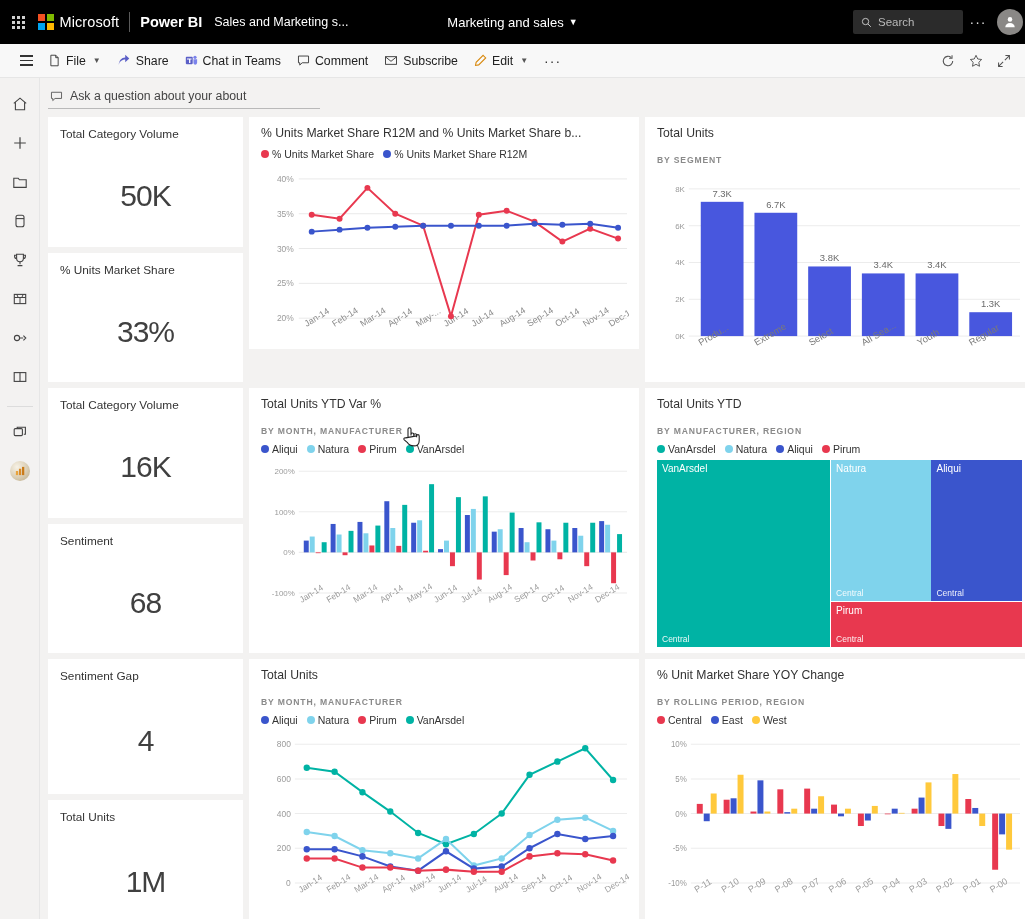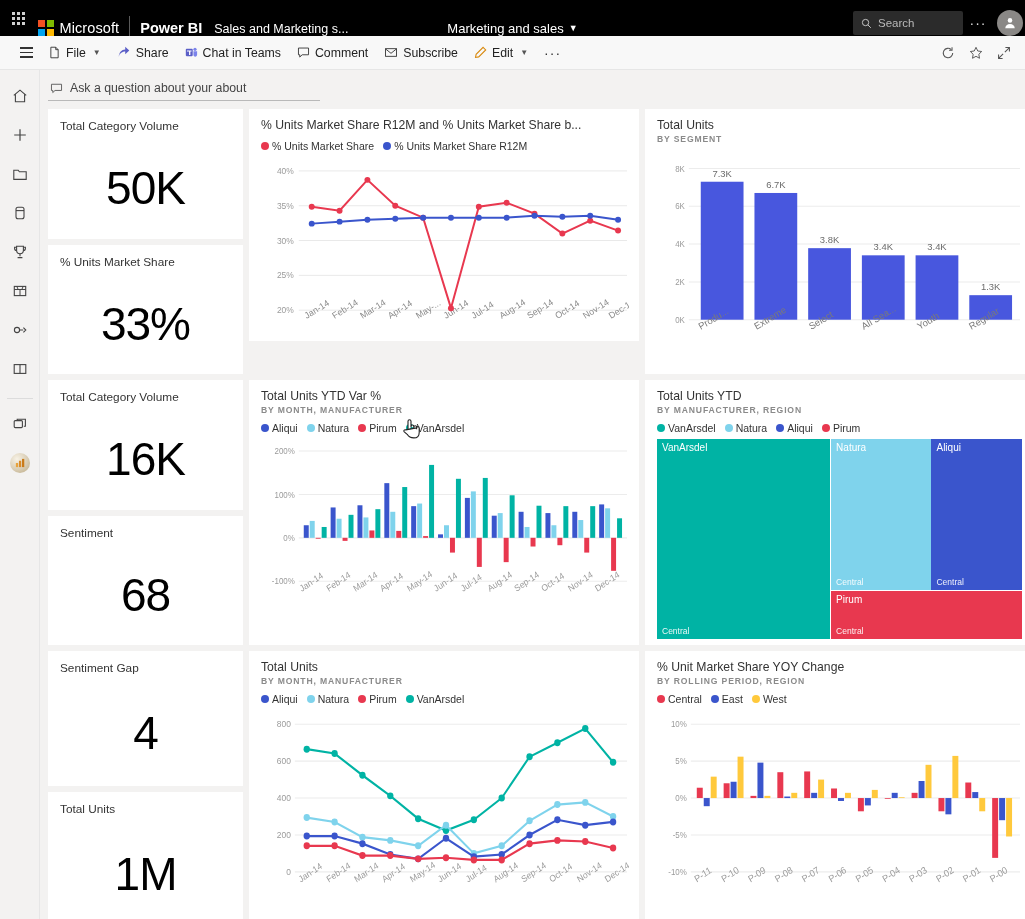--- a/index.html
+++ b/index.html
@@ -5,22 +5,22 @@
   * { box-sizing: border-box; margin: 0; padding: 0; }
   html, body {
     width: 1025px; height: 919px;
     font-family: "Liberation Sans", sans-serif;
     background: #f3f2f1;
     overflow: hidden;
   }
 
   
   .topbar {
-    height: 36px; background: #000; color: #fff;
-    display: flex; align-items: flex-end; position: relative;
+    height: 44px; background: #000; color: #fff;
+    display: flex; align-items: center; position: relative;
   }
   .waffle { width: 36px; height: 36px; display: flex; align-items: center; justify-content: center; }
   .waffle-grid { display: grid; grid-template-columns: repeat(3,3px); grid-template-rows: repeat(3,3px); gap: 2px; }
   .waffle-grid i { width: 3px; height: 3px; background: #d0d0d0; display: block; }
   .ms-logo { display: flex; align-items: center; gap: 6px; margin-left: 2px; }
   .ms-squares { display: grid; grid-template-columns: repeat(2,7px); grid-template-rows: repeat(2,7px); gap: 1.5px; }
   .ms-squares i { display: block; width: 7px; height: 7px; }
   .ms-squares i:nth-child(1) { background: #f25022; }
   .ms-squares i:nth-child(2) { background: #7fba00; }
   .ms-squares i:nth-child(3) { background: #00a4ef; }
@@ -94,27 +94,27 @@
     display: grid;
     grid-template-columns: 195px 390px 387px;
     grid-auto-rows: min-content;
     gap: 6px;
   }
   .tile { background: #fff; position: relative; }
   .kpi { padding: 10px 12px 6px 12px; display: flex; flex-direction: column; gap: 10px; }
   .kpi-label { font-size: 11.8px; color: #333; }
   .kpi-value {
     flex: 1; display: flex; align-items: center; justify-content: center;
-    font-size: 46px; font-weight: 300; color: #000000; letter-spacing: -1px;
+    font-size: 30px; font-weight: 300; color: #404040; letter-spacing: -1px;
     font-family: "Liberation Sans", sans-serif;
   }
 
   .chart-tile { padding: 9px 10px 6px 12px; display: flex; flex-direction: column; }
   .c-title { font-size: 12.2px; color: #333; line-height: 1.25; }
-  .c-sub { font-size: 8.6px; color: #8a8a8a; letter-spacing: .85px; margin-top: 1px; font-weight: bold; }
+  .c-sub { font-size: 8.6px; color: #8a8a8a; letter-spacing: .85px; margin-top: 14px; font-weight: bold; }
   .legend { display: flex; align-items: center; gap: 9px; margin-top: 7px; flex-wrap: wrap; }
   .lg { display: flex; align-items: center; gap: 3px; font-size: 10.5px; color: #333; white-space: nowrap; }
   .dot { width: 8px; height: 8px; border-radius: 50%; display: block; flex: none; }
 
   .plot { position: relative; flex: 1; margin-top: 4px; }
   .plot svg { display: block; width: 100%; height: 100%; }
 
   .cursor-hand { position: absolute; pointer-events: none; }
 
   

